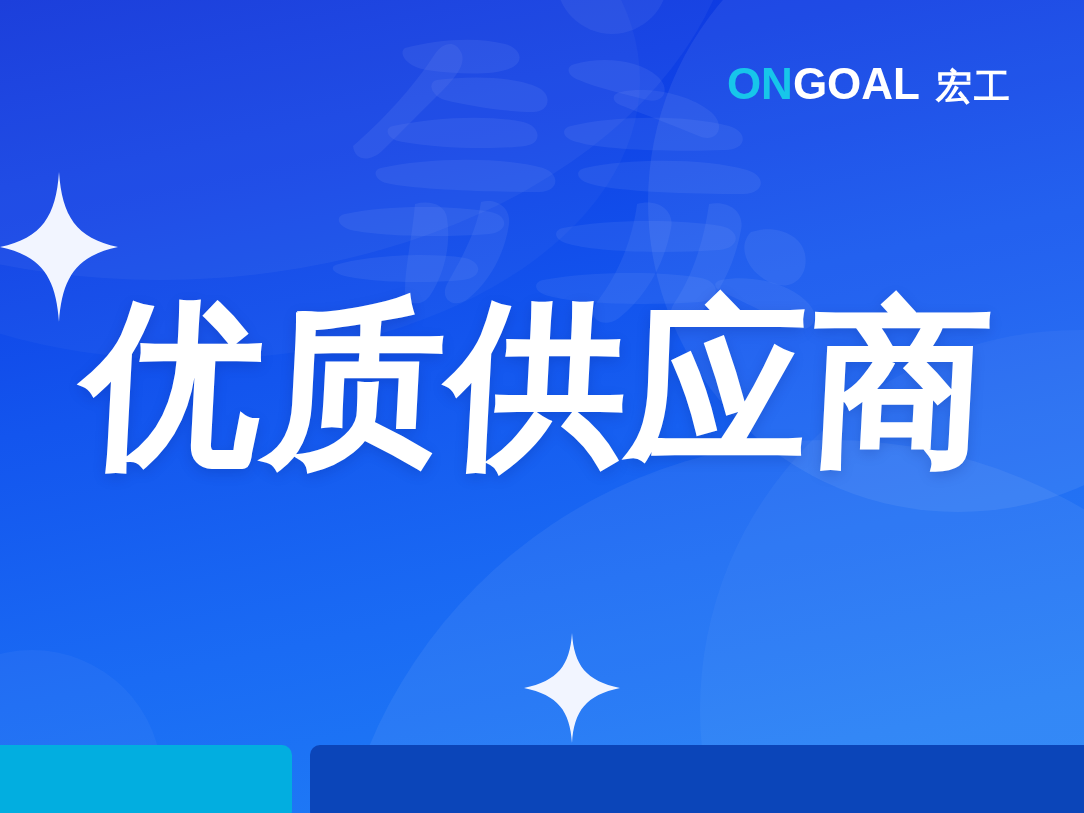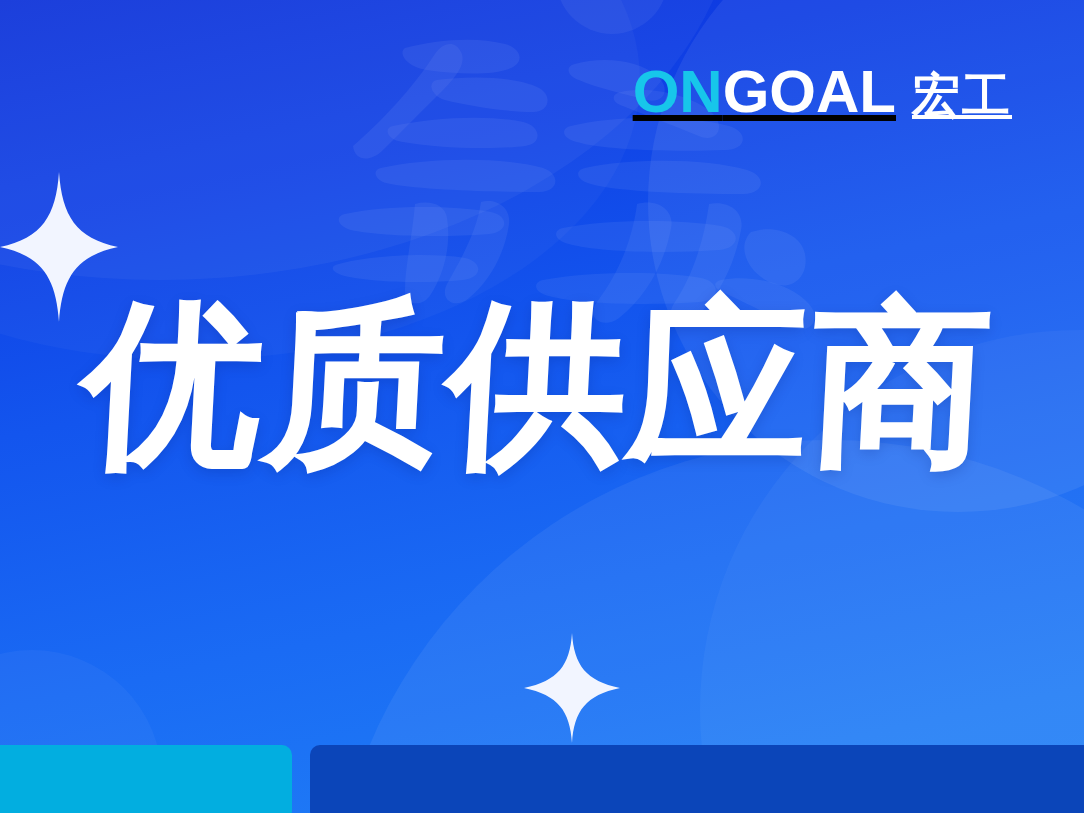--- a/index.html
+++ b/index.html
@@ -116,35 +116,33 @@
   .logo {
     position: absolute;
     right: 72px;
     top: 62px;
     display: flex;
     align-items: baseline;
     gap: 16px;
     white-space: nowrap;
   }
   .logo-word {
-    font-size: 60px;
+    font-size: 44px;
     font-weight: 700;
     letter-spacing: 0px;
     line-height: 1;
-    text-decoration: underline;
   }
   .logo-on   { color: #17C6EA; }
   .logo-goal { color: #ffffff; }
   .logo-cn {
     color: #ffffff;
-    font-size: 48px;
+    font-size: 36px;
     font-weight: 700;
     letter-spacing: 2px;
     line-height: 1;
-    text-decoration: underline;
   }
 
   
   .headline {
     position: absolute;
     left: 84px;
     top: 296px;
     width: 940px;
     color: #ffffff;
     font-size: 178px;

